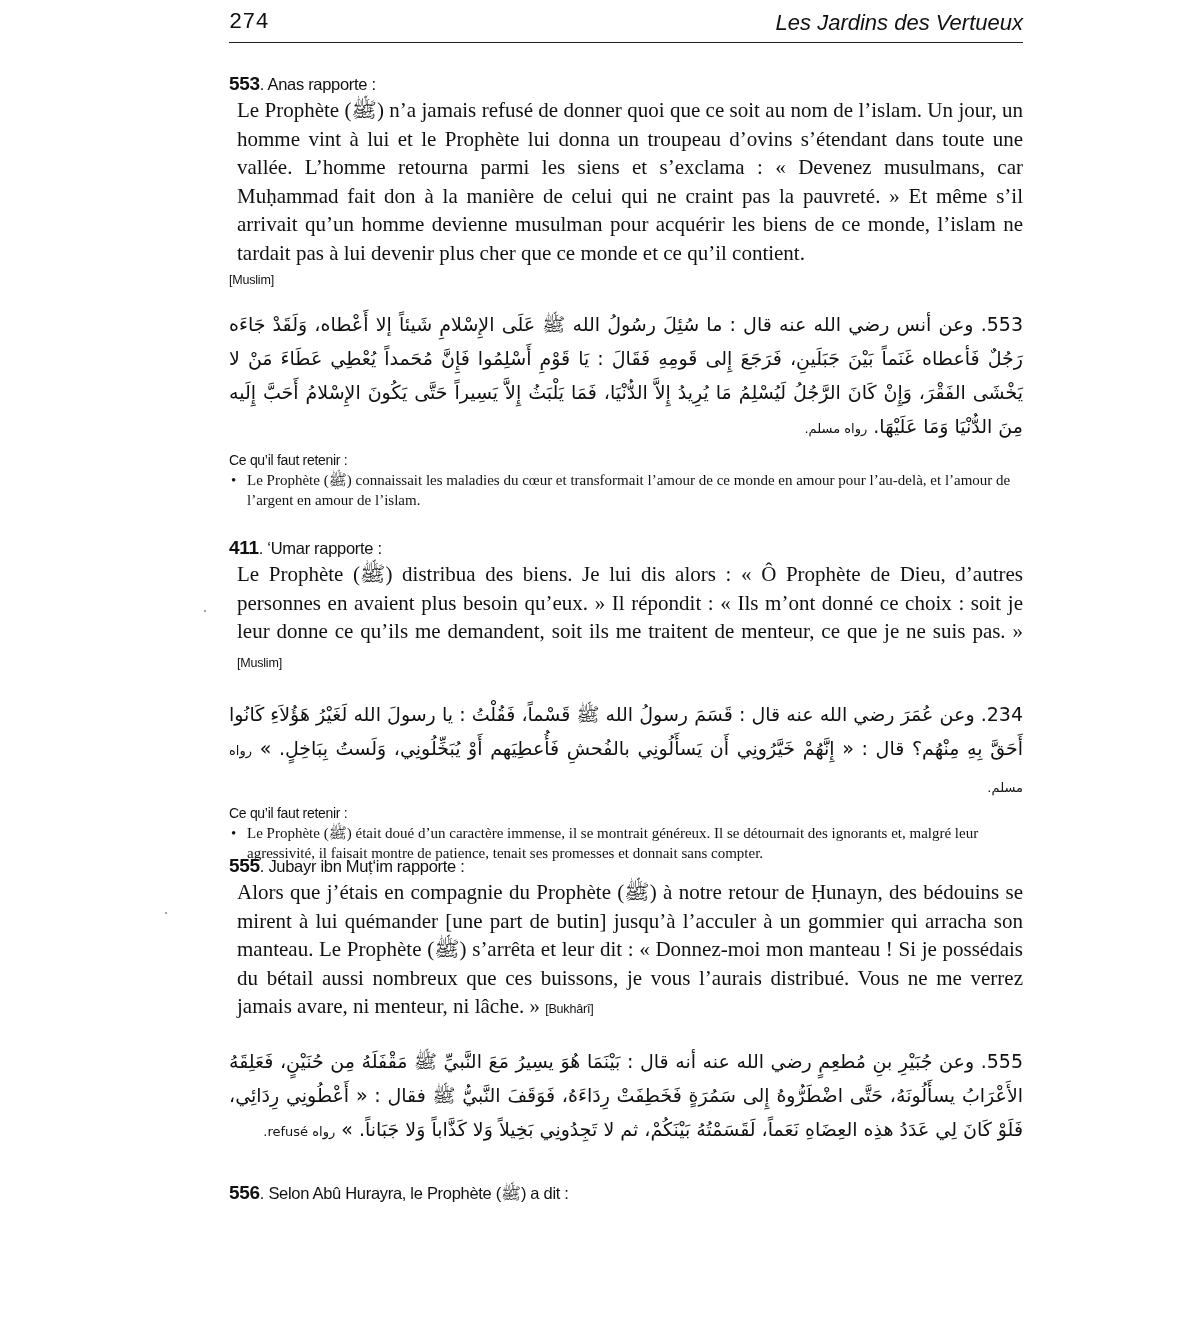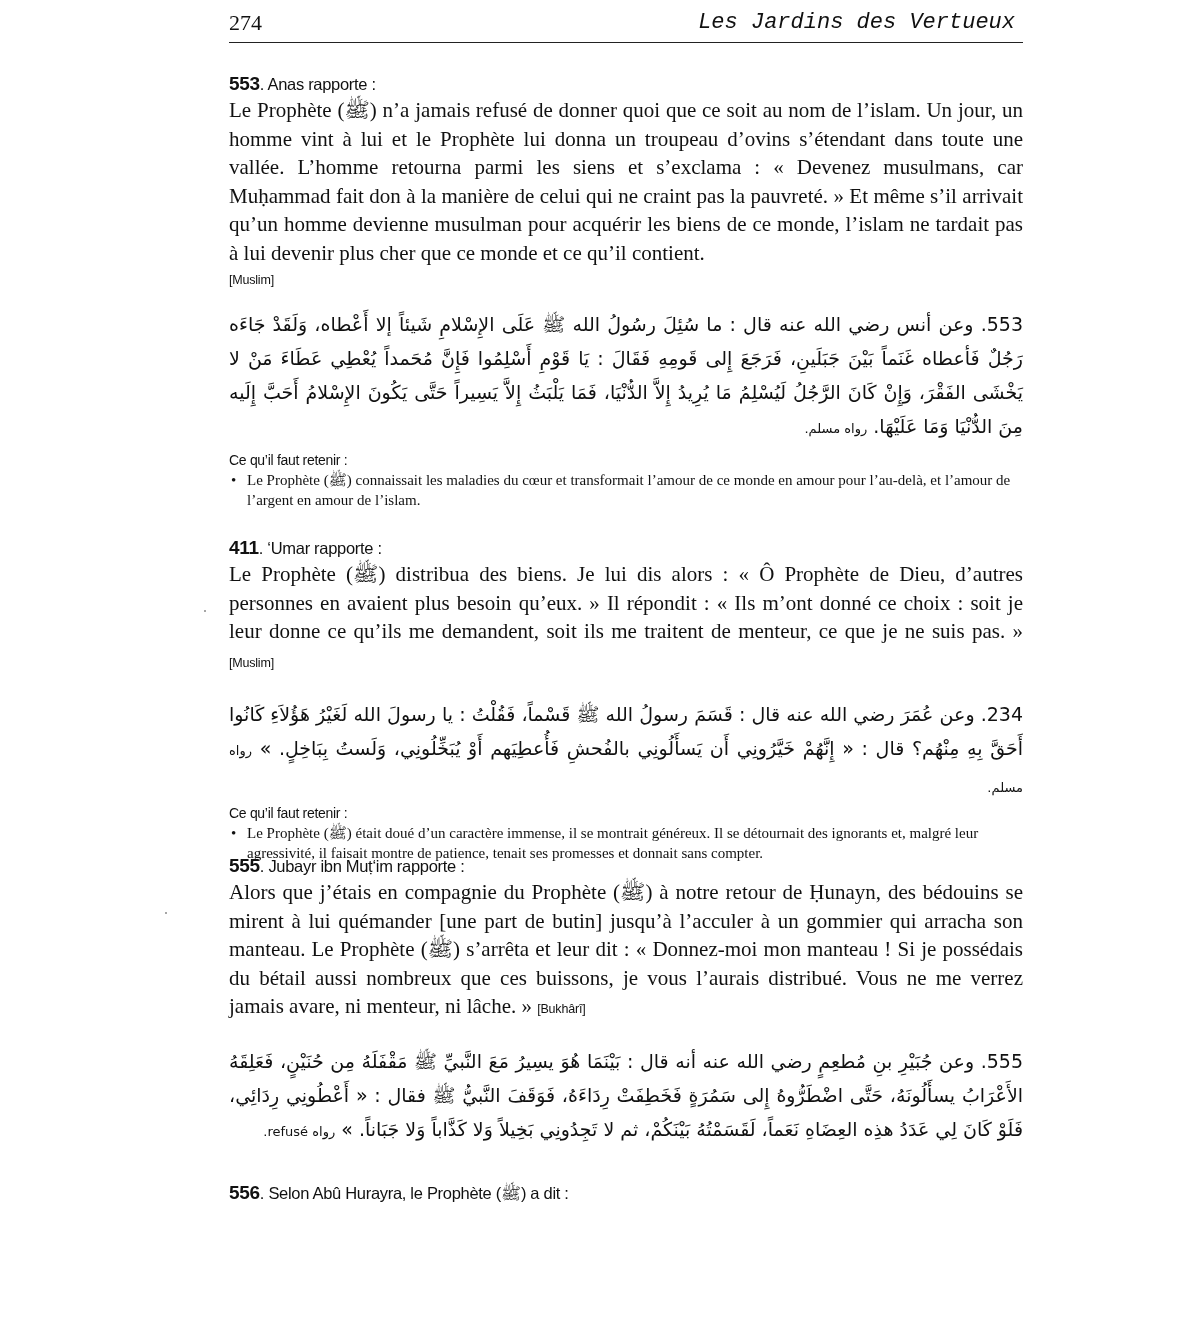--- a/index.html
+++ b/index.html
@@ -1,24 +1,24 @@
 <!DOCTYPE html>
 <html><head>
 <meta charset="utf-8">
 <style>
   html, body { margin: 0; padding: 0; background: #ffffff; }
   body { width: 1200px; height: 1324px; position: relative; overflow: hidden; color: #111; }
   .page { position: absolute; left: 229px; top: 0; width: 794px; }
   .running-head { position: absolute; top: 8px; left: 0; width: 794px; height: 34px; border-bottom: 1.5px solid #222; }
-  .page-number { position: absolute; left: 0; top: 2px; font-family: Liberation Serif, serif; font-size: 22px; }
-  .book-title { position: absolute; right: 8px; top: 2px; font-family: Liberation Mono, monospace; font-style: italic; font-size: 22px; }
+  .page-number { position: absolute; left: 0; top: 2px; font-family: Liberation Mono, monospace; font-size: 22px; }
+  .book-title { position: absolute; right: 0; top: 2px; font-family: Liberation Sans, sans-serif; font-style: italic; font-size: 22px; }
   .hadith { position: absolute; left: 0; width: 794px; }
   .hadith-header { font-family: "Liberation Sans", sans-serif; font-size: 16.5px; line-height: 20px; letter-spacing: -0.3px; }
   .hadith-num { font-weight: bold; font-size: 19px; margin-top: 7px; }
-  .fr-text { font-family: "Liberation Serif", serif; font-size: 21px; line-height: 28.5px; text-align: justify; margin-top: 2px; }
+  .fr-text { font-family: "Liberation Serif", serif; font-size: 21px; line-height: 28.5px; text-align: justify; margin-top: 2px; margin-left: 8px; }
   .source { font-family: "Liberation Sans", sans-serif; font-size: 12.5px; letter-spacing: -0.2px; }
   .source-block { display: block; margin-top: 6px; }
   .ar-text { direction: rtl; font-family: "DejaVu Sans", sans-serif; font-size: 19px; line-height: 34px; text-align: justify; margin-top: 20px; }
   .ar-source { font-size: 13px; }
   .retain-title { font-family: "Liberation Sans", sans-serif; font-size: 14px; margin-top: 6px; letter-spacing: -0.3px; }
   .retain-list { margin: 2px 0 0 0; padding: 0; list-style: none; }
   .retain-item { font-family: "Liberation Serif", serif; font-size: 15px; line-height: 20px; padding-left: 18px; position: relative; }
   .bullet { position: absolute; left: 2px; top: 0; }
   .stray-mark { position: absolute; width: 2px; height: 2px; background: #888; border-radius: 1px; }
 </style>

